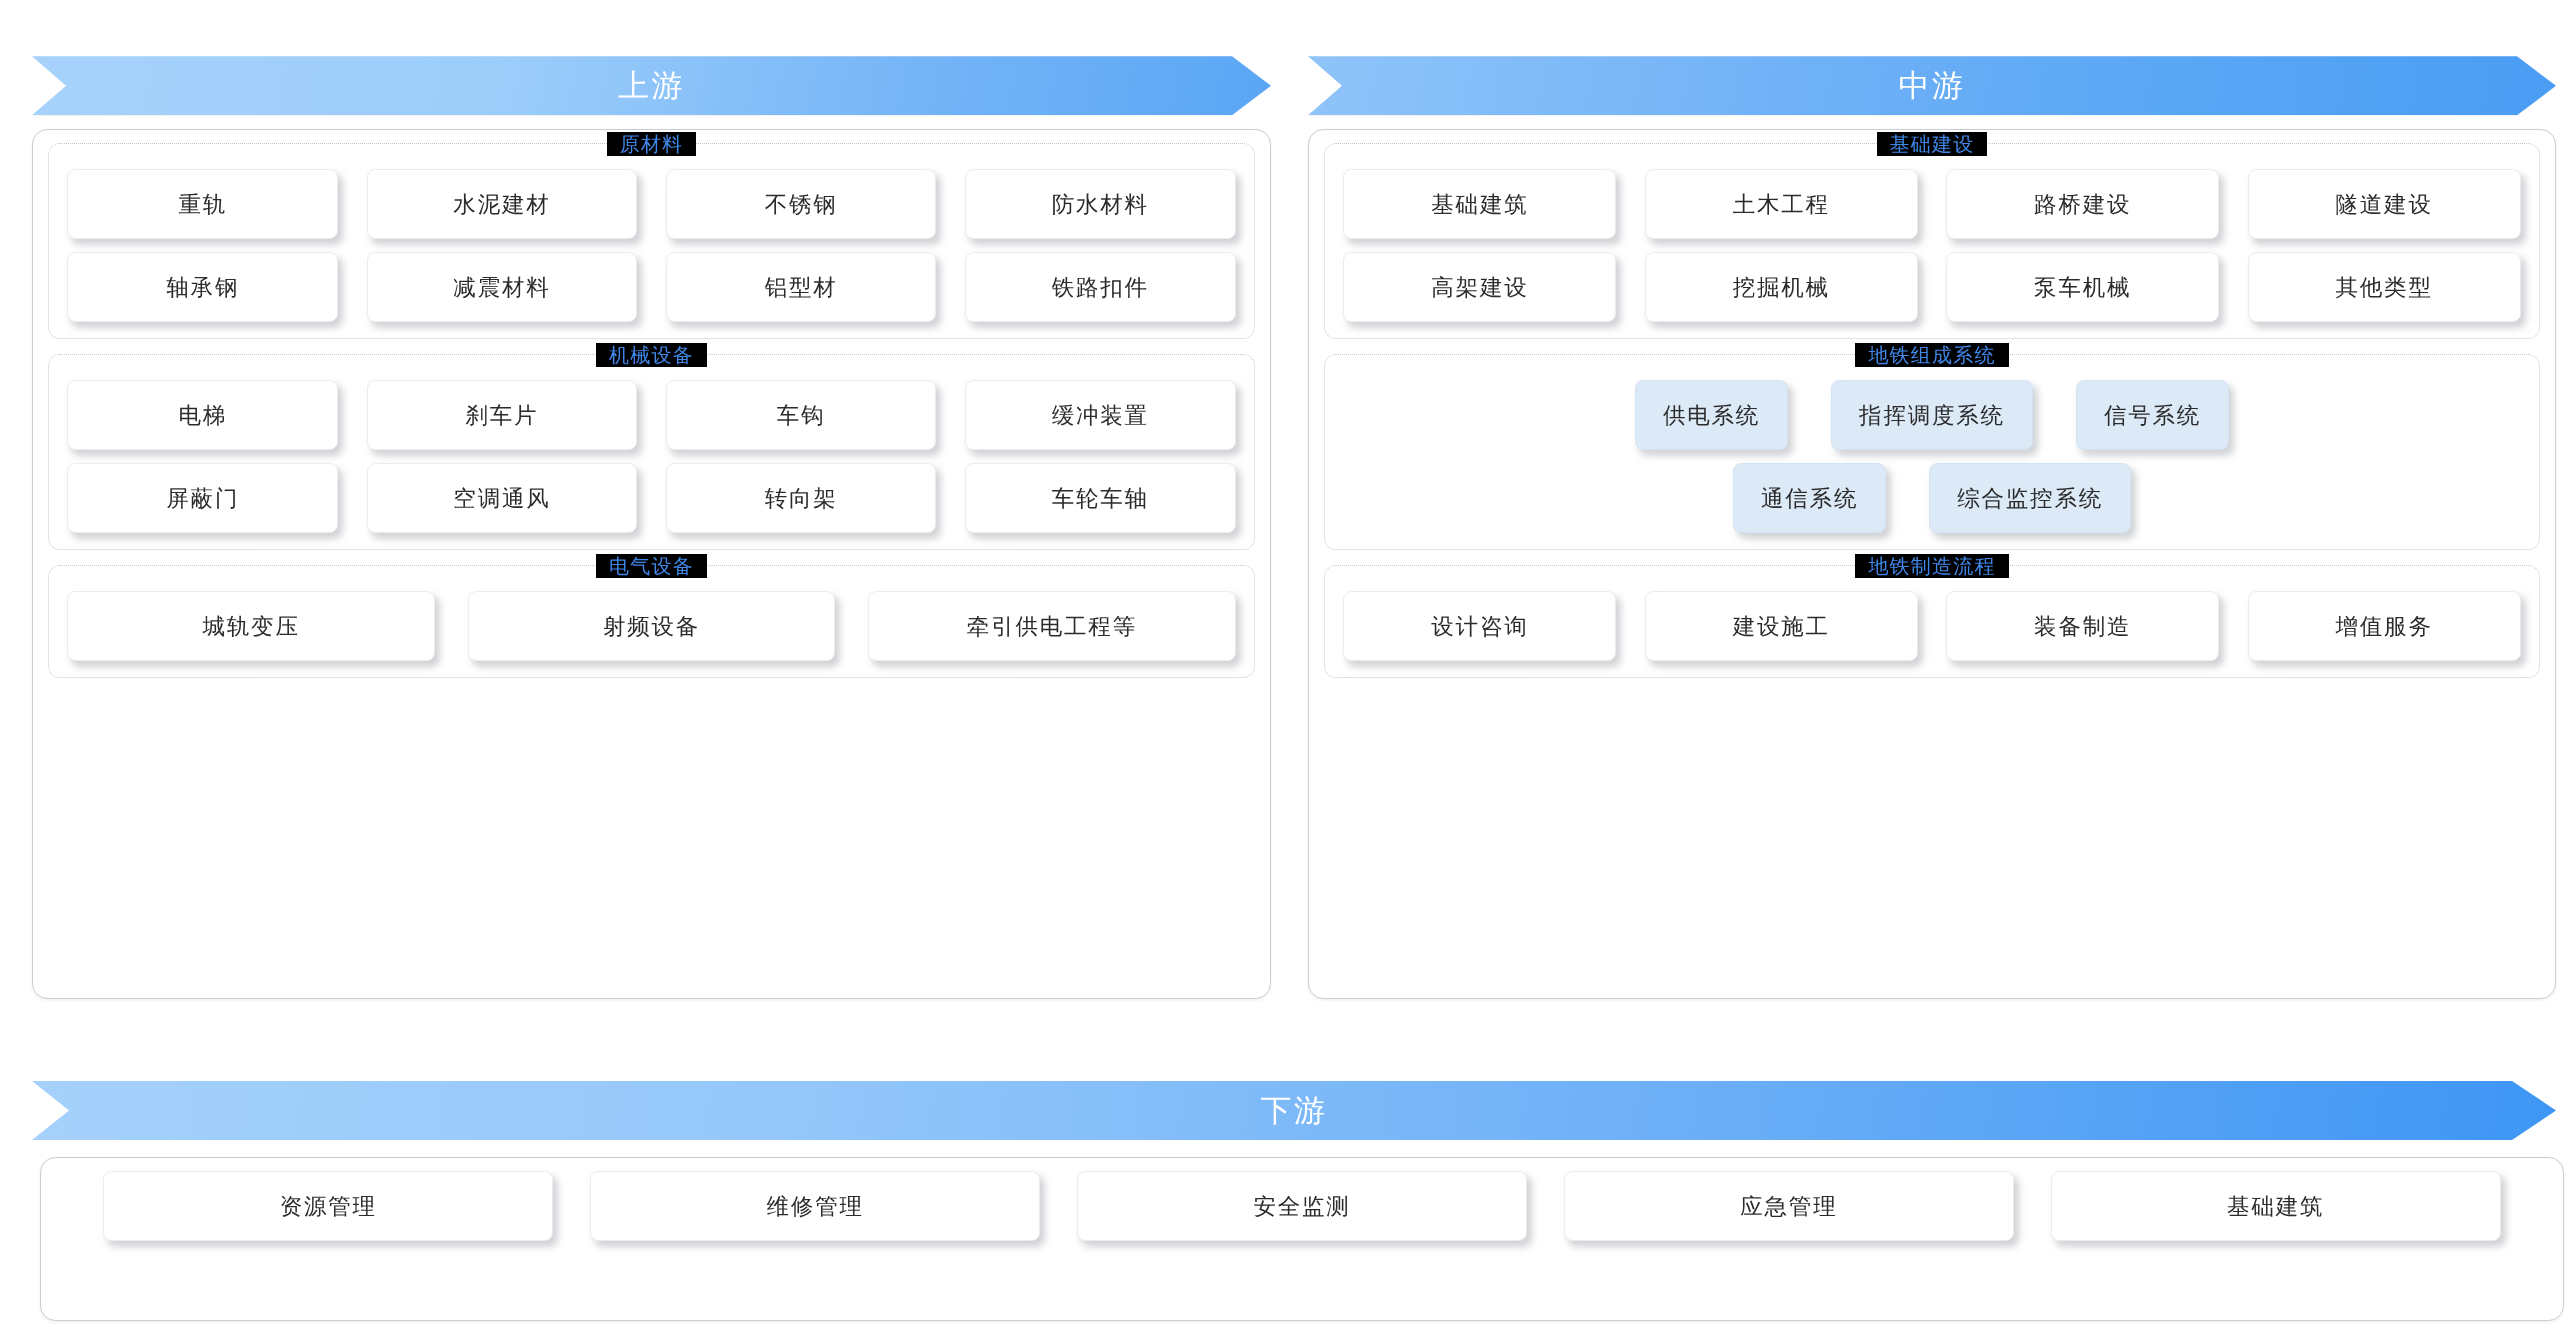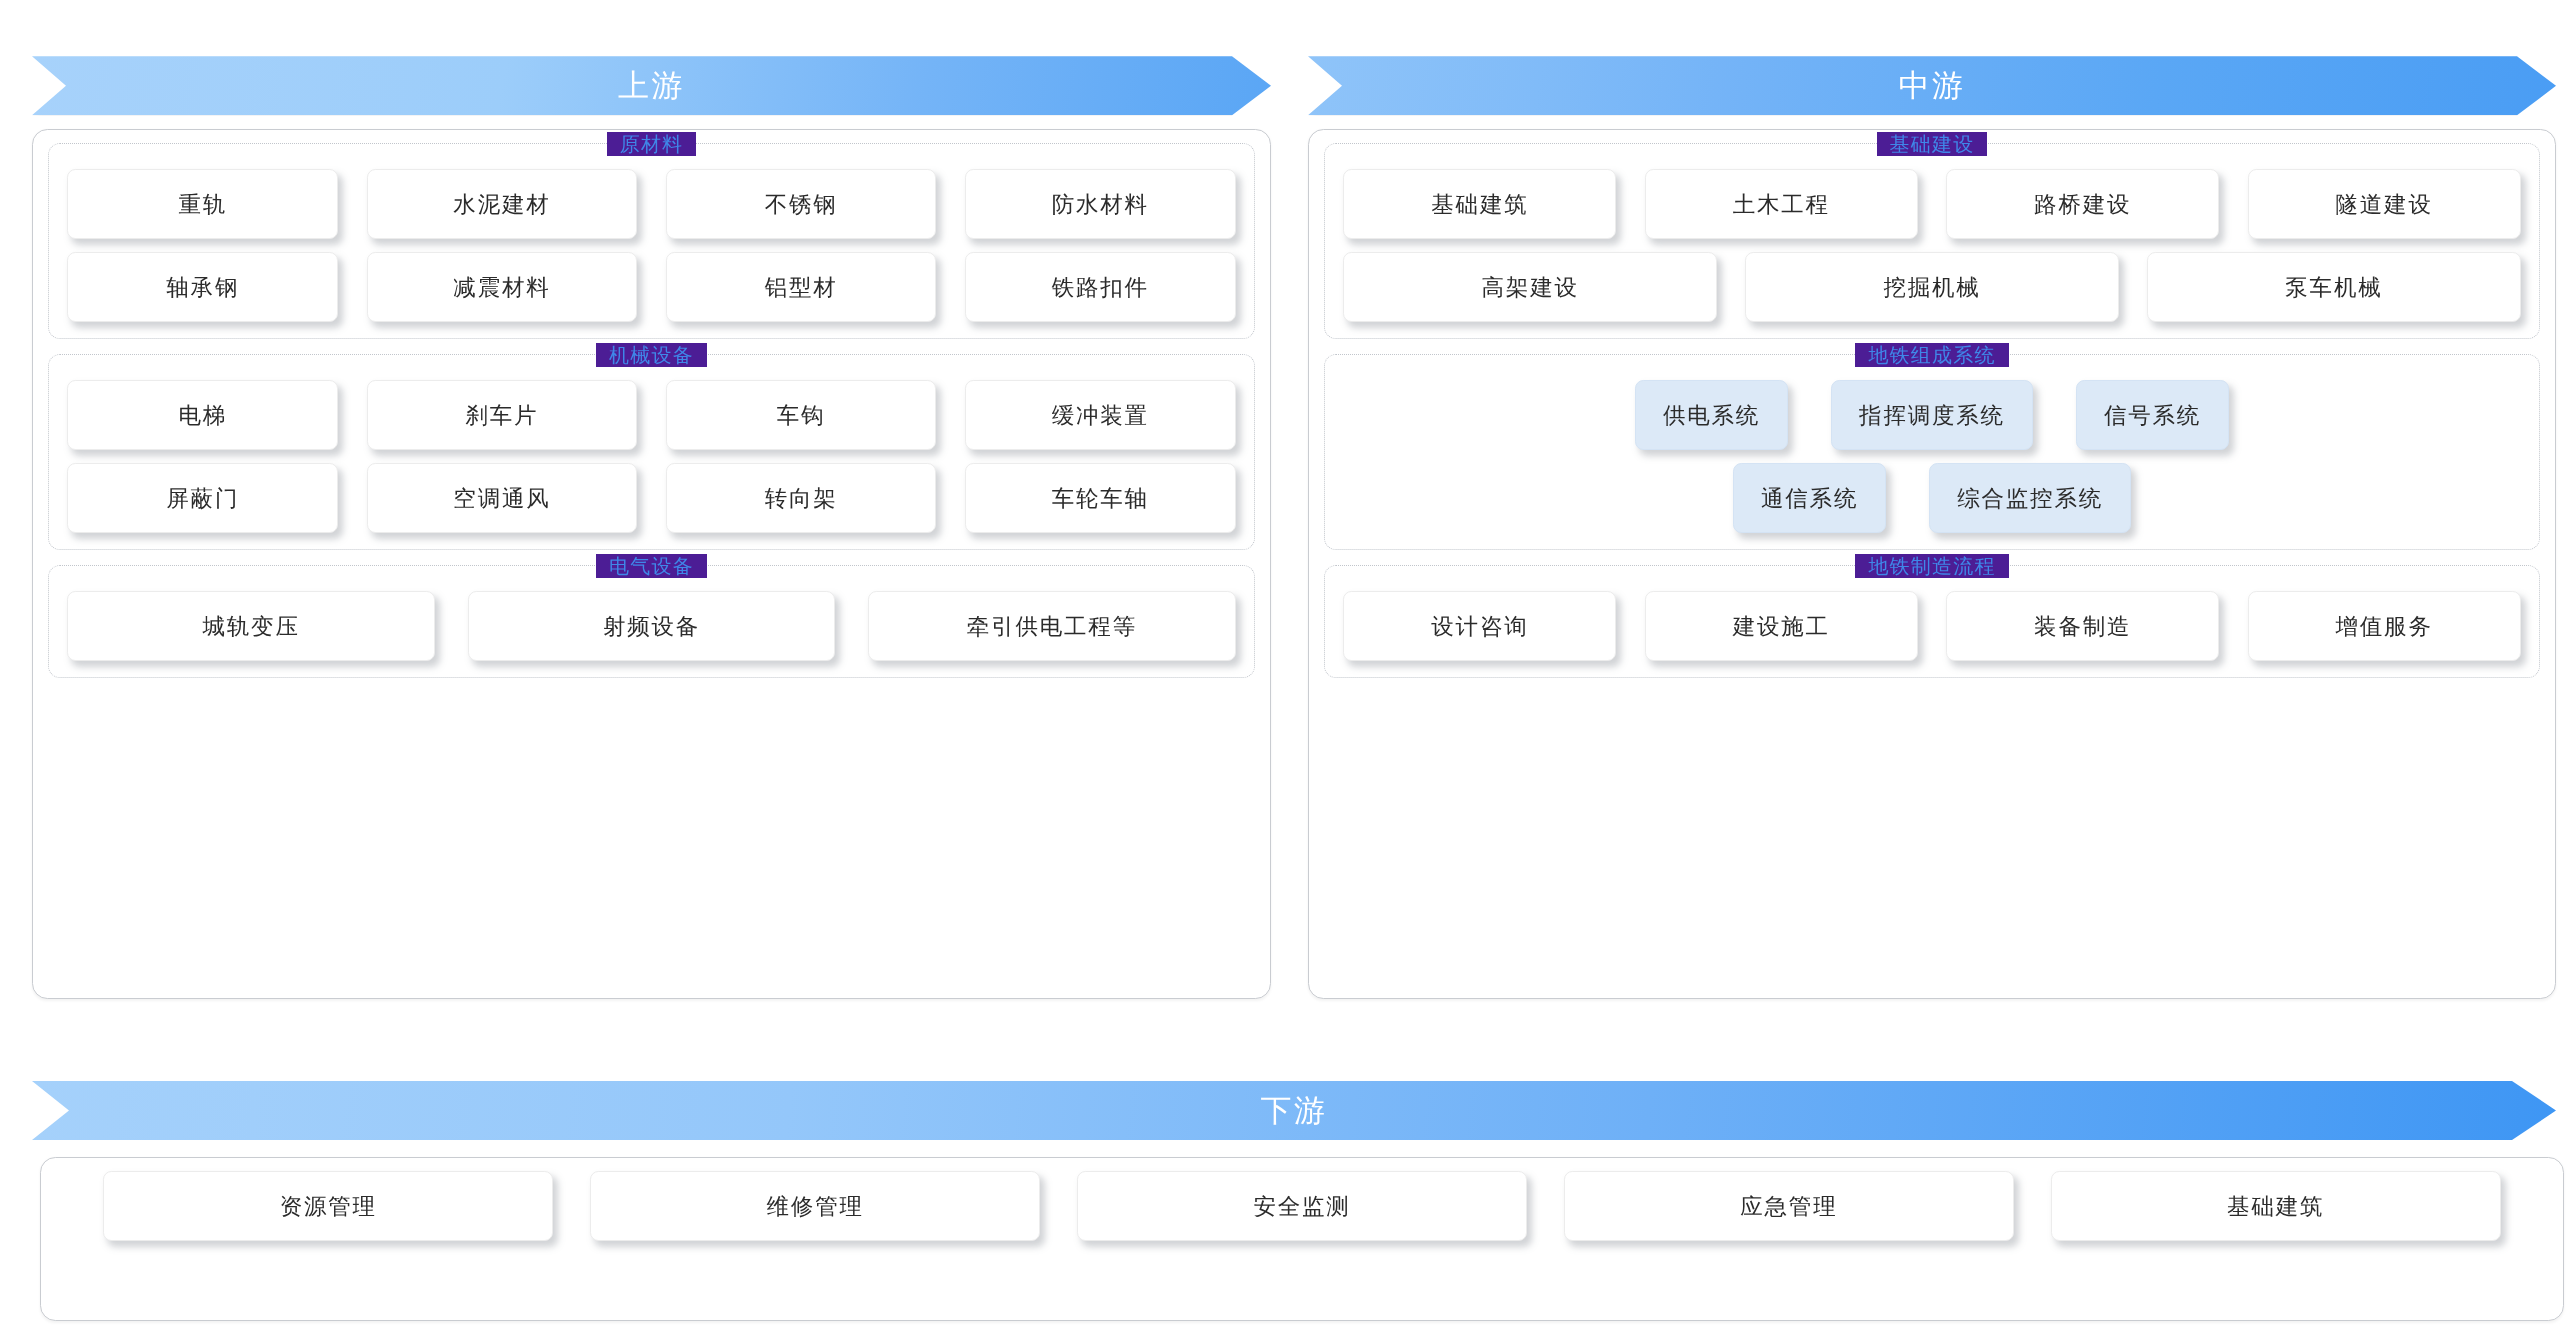--- a/index.html
+++ b/index.html
@@ -54,21 +54,21 @@
     box-sizing:border-box;
   }
   .group:last-child{margin-bottom:0;}
   .group-title{
     display:block;
     text-align:center;
     color:#3f87e8;
     font-size:20px;
     padding:0 13px;
     margin:-28.4px auto 6px auto;
-    background:#4c1d95;
+    background:#000000;
     width:fit-content;
     line-height:24px;
     letter-spacing:1.2px;
   }
 
   .row{
     display:flex;
     align-items:center;
     gap:0;
     margin-top:13px;
@@ -175,20 +175,21 @@
       <div class="row row-grid4">
         <div class="chip">基础建筑</div>
         <div class="chip">土木工程</div>
         <div class="chip">路桥建设</div>
         <div class="chip">隧道建设</div>
       </div>
       <div class="row row-grid4">
         <div class="chip">高架建设</div>
         <div class="chip">挖掘机械</div>
         <div class="chip">泵车机械</div>
+        <div class="chip">其他类型</div>
       </div>
     </div>
 
     <div class="group">
       <span class="group-title">地铁组成系统</span>
       <div class="row centered">
         <div class="chip tint wide">供电系统</div>
         <div class="chip tint wide">指挥调度系统</div>
         <div class="chip tint wide">信号系统</div>
       </div>

